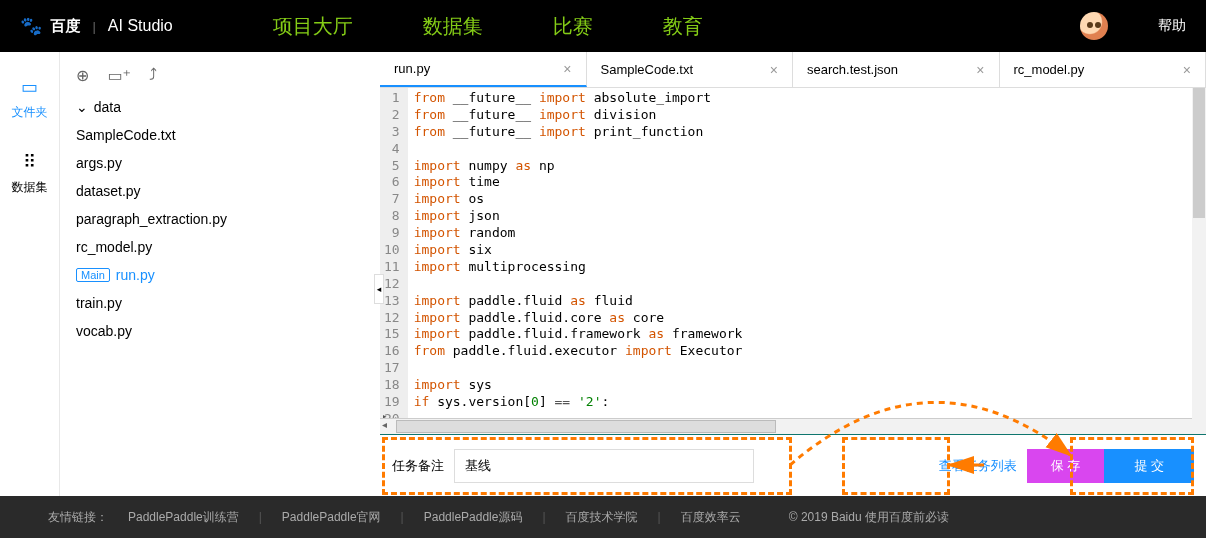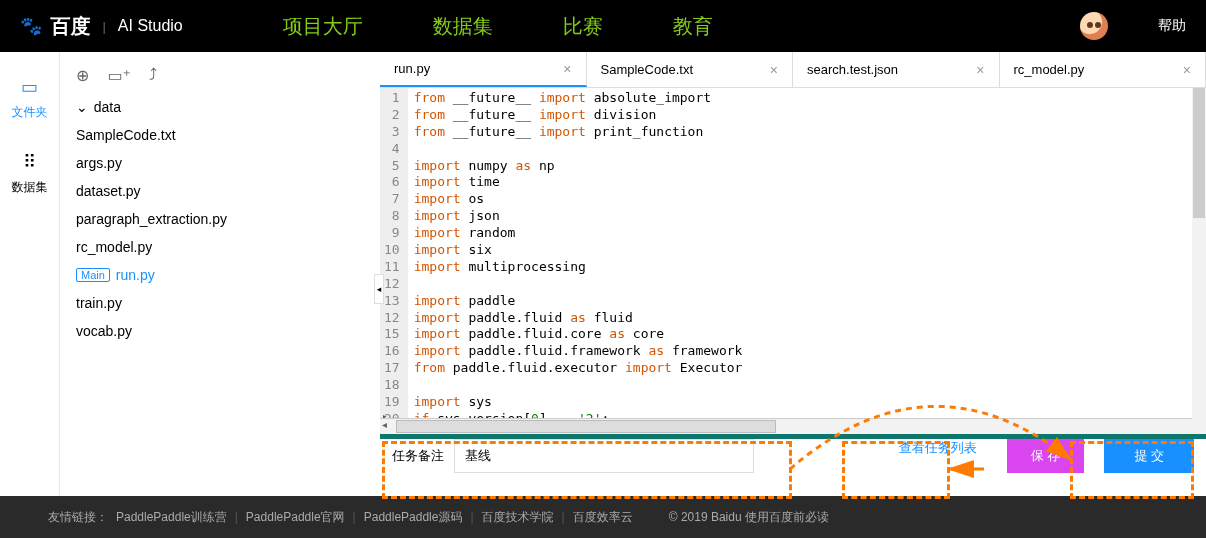--- a/index.html
+++ b/index.html
@@ -1,20 +1,20 @@
 <!DOCTYPE html>
 <html><head>
 <meta charset="utf-8">
 <style>
 *{margin:0;padding:0;box-sizing:border-box}
 body{font-family:"Microsoft YaHei",Arial,sans-serif;font-size:13px;background:#fff;overflow:hidden}
 .topbar{height:52px;background:#000;color:#fff;display:flex;align-items:center;padding:0 20px}
 .logo-area{display:flex;align-items:center;gap:8px;margin-right:100px}
 .logo-paw{font-size:18px}
-.logo-text{font-size:20px;font-weight:bold}
+.logo-text{font-size:15px;font-weight:bold}
 .logo-divider{color:#666;margin:0 4px}
 .logo-studio{font-size:16px}
 .nav-items{display:flex;gap:70px;flex:1}
 .nav-item{color:#84cc16;cursor:pointer;font-size:20px}
 .avatar{width:28px;height:28px;border-radius:50%;background:radial-gradient(circle at 35% 35%,#ffd9b3 45%,#e08050 50%);margin-right:50px;position:relative}
 .avatar::before{content:"";position:absolute;width:6px;height:6px;background:#5a3a1a;border-radius:50%;top:10px;left:7px;box-shadow:8px 0 0 #5a3a1a}
 .help{font-size:14px;cursor:pointer}
 .main{display:flex;height:444px;position:relative}
 .rail{width:60px;border-right:1px solid #e8e8e8;display:flex;flex-direction:column;align-items:center;padding-top:24px;gap:30px}
 .rail-item{display:flex;flex-direction:column;align-items:center;gap:6px;cursor:pointer;font-size:12px}
@@ -43,29 +43,29 @@
 .str{color:#008000}
 .num{color:#008000}
 .op{color:#555}
 .collapse-handle{position:absolute;left:-6px;top:50%;background:#fff;border:1px solid #ddd;width:10px;height:30px;display:flex;align-items:center;justify-content:center;font-size:9px;cursor:pointer;z-index:5}
 .hscroll{height:16px;border-top:1px solid #ccc;background:#f2f2f2;position:relative}
 .hscroll::before{content:"◂";position:absolute;left:2px;top:0;font-size:10px;color:#666}
 .hscroll::after{content:"▸";position:absolute;right:2px;top:0;font-size:10px;color:#666}
 .hscroll .thumb{position:absolute;left:16px;top:1px;width:380px;height:13px;background:#ddd;border:1px solid #bbb}
 .vscroll{position:absolute;right:0;top:36px;bottom:64px;width:14px;background:#f2f2f2}
 .vscroll .vthumb{position:absolute;top:0;left:1px;right:1px;height:130px;background:#ccc}
-.bottom-bar{height:62px;display:flex;align-items:flex-start;padding:0 12px;gap:20px;border-top:5px solid #0f766e;position:relative}
+.bottom-bar{height:62px;display:flex;align-items:center;padding:0 12px;border-top:1px solid #0f766e;position:relative}
 .remark-zone{display:flex;align-items:center;gap:10px}
 .remark-input{width:300px;height:34px;border:1px solid #ddd;padding:0 10px;font-size:13px}
 .link-view{color:#1890ff;cursor:pointer;margin-left:auto;margin-right:10px}
 .btn-save{background:#d946ef;color:#fff;padding:8px 24px;cursor:not-allowed}
 .btn-submit{background:#1890ff;color:#fff;padding:8px 30px;cursor:pointer}
 .anno{position:absolute;border:3px dashed #ff7b00;pointer-events:none;z-index:10}
 .anno-arrow{position:absolute;z-index:9;pointer-events:none}
-.footer{background:#2a2a2a;color:#aaa;height:42px;display:flex;align-items:center;padding:0 48px;font-size:12px;gap:8px}
+.footer{background:#2a2a2a;color:#aaa;height:42px;display:flex;align-items:center;padding:0 48px;font-size:12px;gap:20px}
 .footer a{color:#aaa}
 .footer .sep{color:#555}
 </style>
 </head>
 <body>
 
 <div class="topbar">
   <div class="logo-area">
     <span class="logo-paw">🐾</span>
     <span class="logo-text">百度</span>
@@ -180,21 +180,20 @@
           <div class="ln"><span class="kw">from</span> __future__ <span class="kw">import</span> print_function</div>
           <div class="ln">&nbsp;</div>
           <div class="ln"><span class="kw">import</span> numpy <span class="kw">as</span> np</div>
           <div class="ln"><span class="kw">import</span> time</div>
           <div class="ln"><span class="kw">import</span> os</div>
           <div class="ln"><span class="kw">import</span> json</div>
           <div class="ln"><span class="kw">import</span> random</div>
           <div class="ln"><span class="kw">import</span> six</div>
           <div class="ln"><span class="kw">import</span> multiprocessing</div>
           <div class="ln">&nbsp;</div>
-          <div class="ln"><span class="kw">import</span> paddle</div>
           <div class="ln"><span class="kw">import</span> paddle.fluid <span class="kw">as</span> fluid</div>
           <div class="ln"><span class="kw">import</span> paddle.fluid.core <span class="kw">as</span> core</div>
           <div class="ln"><span class="kw">import</span> paddle.fluid.framework <span class="kw">as</span> framework</div>
           <div class="ln"><span class="kw">from</span> paddle.fluid.executor <span class="kw">import</span> Executor</div>
           <div class="ln">&nbsp;</div>
           <div class="ln"><span class="kw">import</span> sys</div>
           <div class="ln"><span class="kw">if</span> sys.version[<span class="num">0</span>] <span class="op">==</span> <span class="str">'2'</span>:</div>
         </div>
     </div>
     <div class="hscroll">

